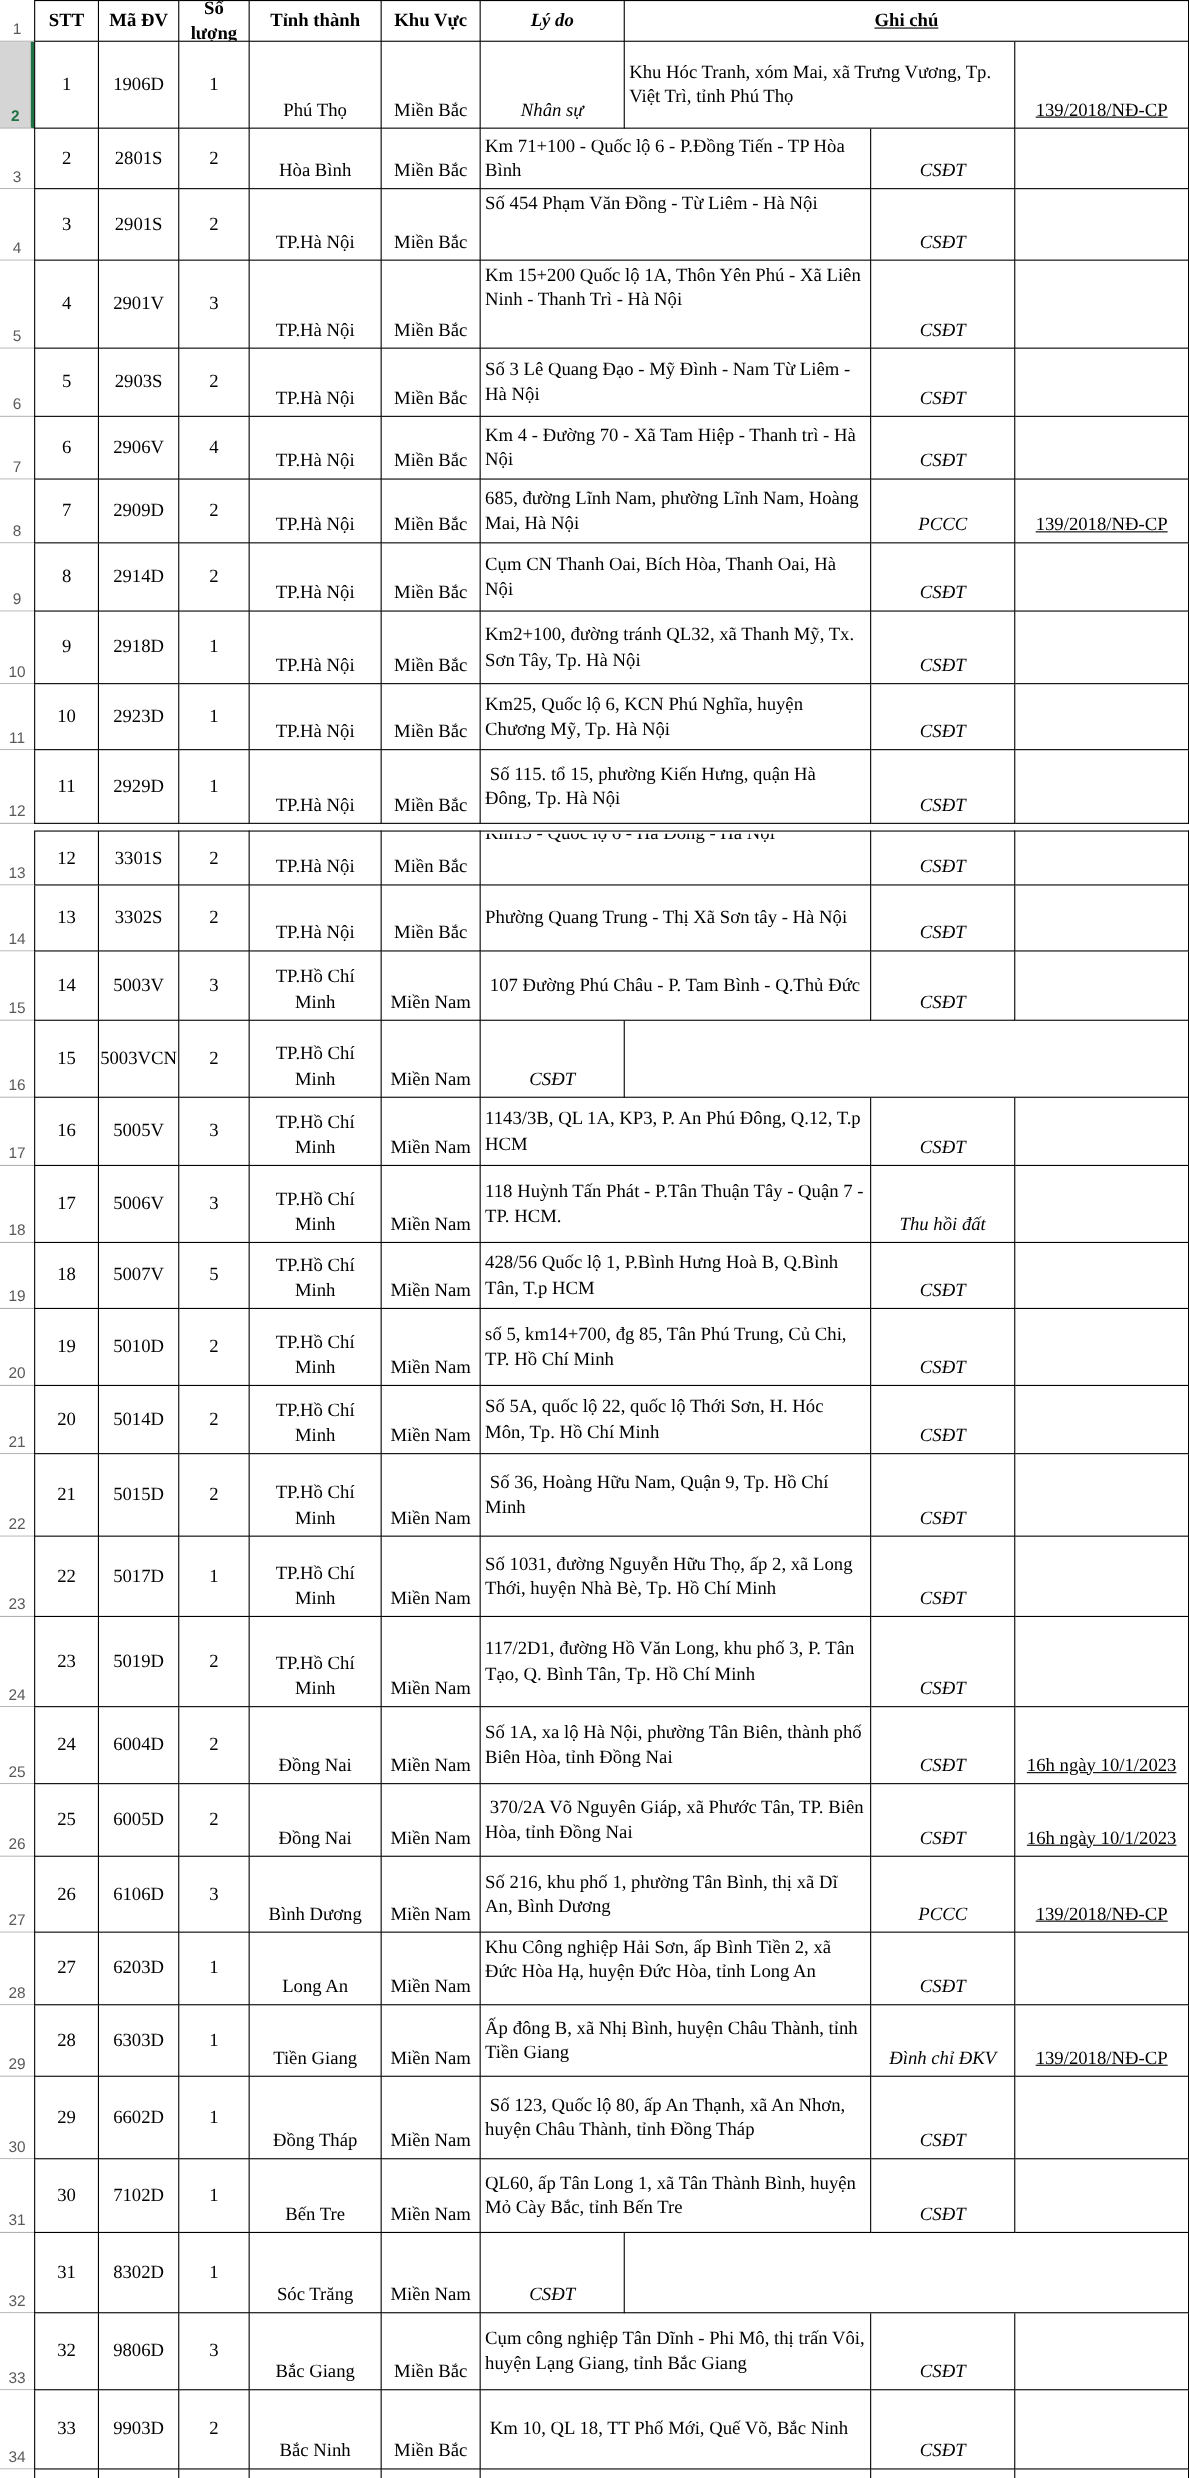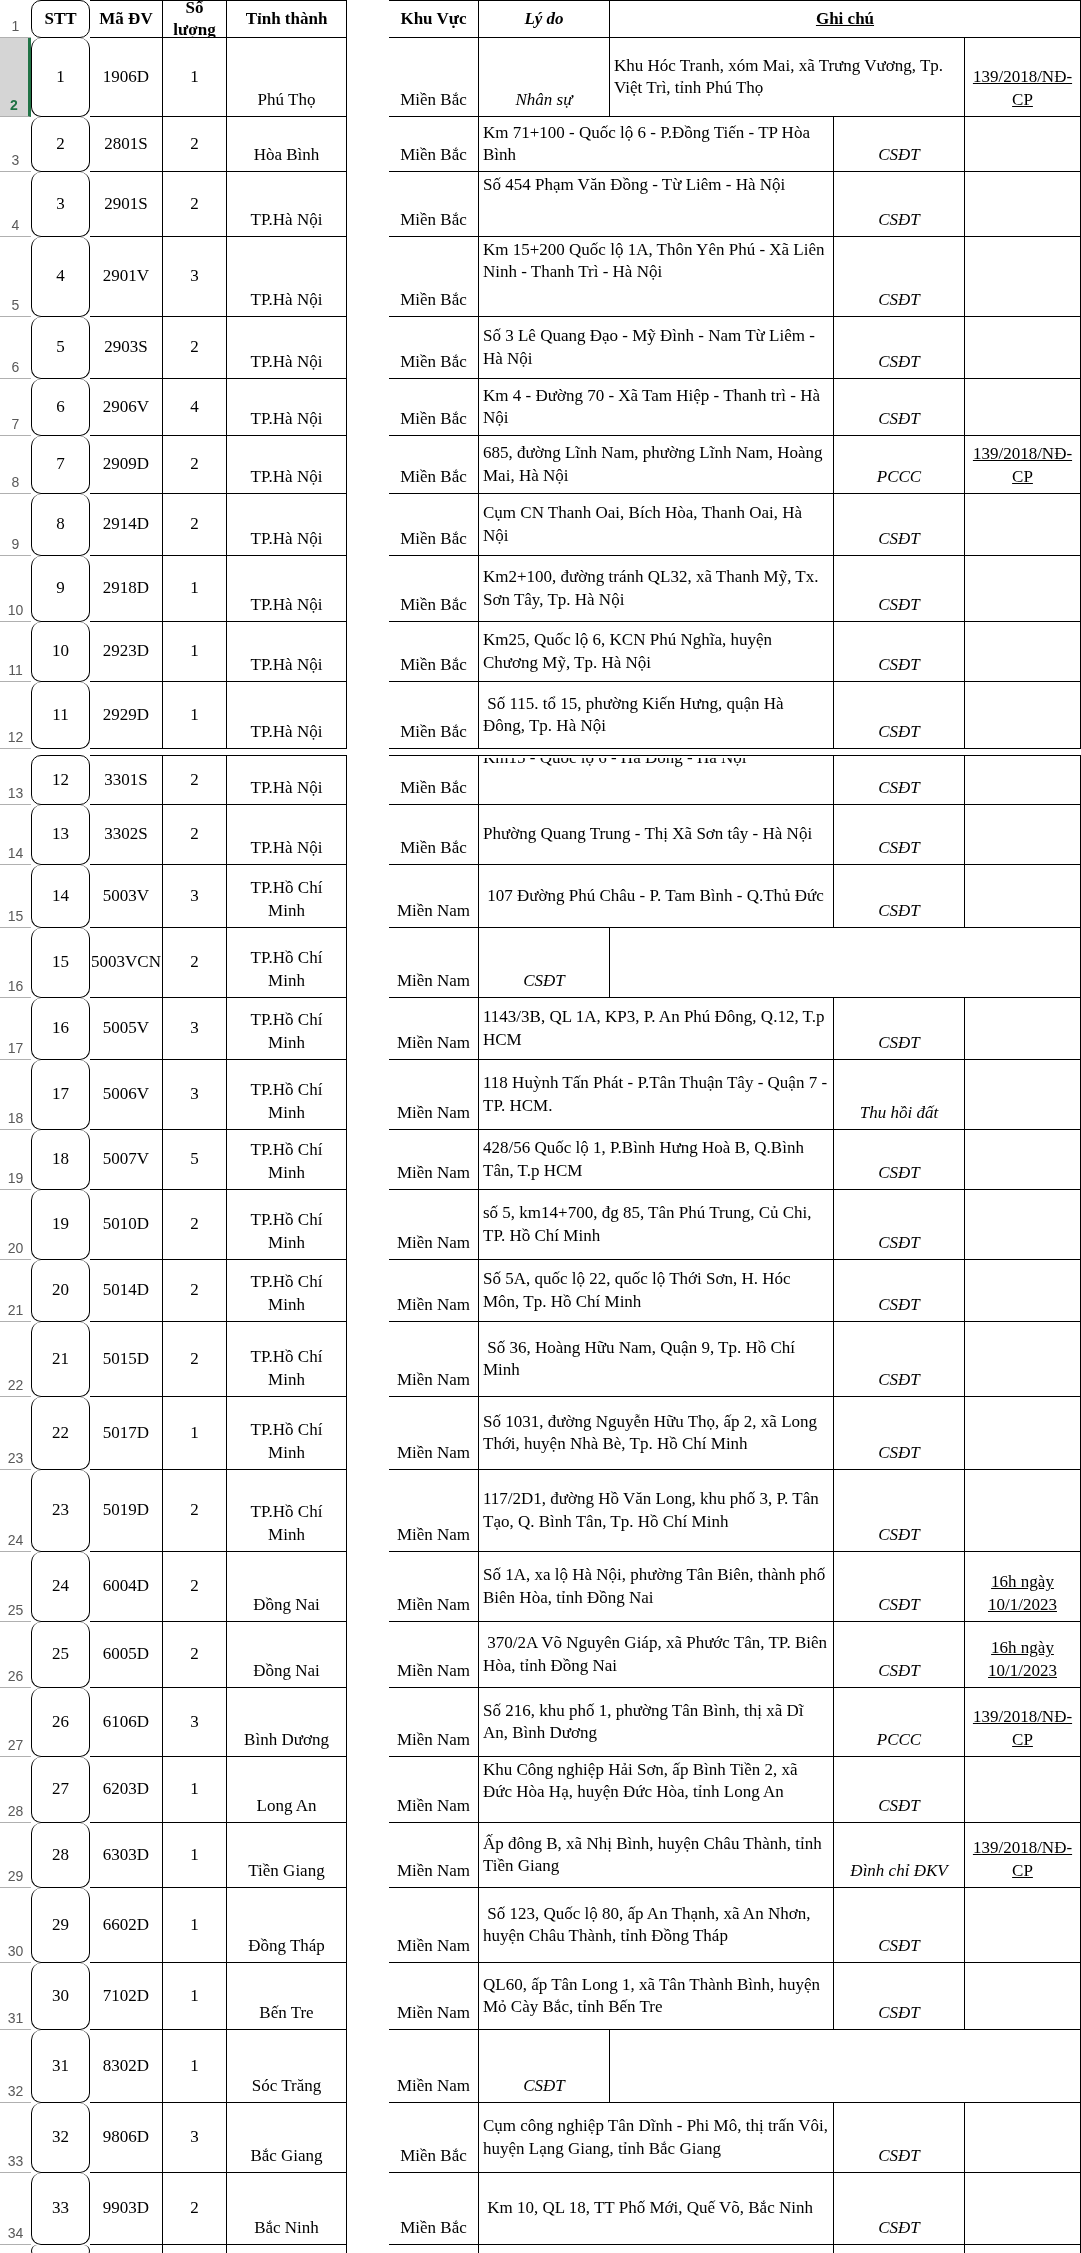--- a/index.html
+++ b/index.html
@@ -22,27 +22,27 @@
   .ruler.sel{
     background:#d5d5d5;color:#1f7244;font-weight:bold;
     border-right:3px solid #217346;
   }
   .c{
     box-sizing:border-box;display:flex;
     border-right:1.5px solid #000;border-bottom:1.5px solid #000;
     font-size:17px;line-height:1.32;
     padding:2px 4px;overflow:hidden;
   }
-  .c.first{border-left:1.5px solid #000;border-radius:10px;}
+  .c.first{border-left:1.5px solid #000;}
   .row.hdr .c{border-top:1.5px solid #000;font-weight:bold;align-items:center;justify-content:center;text-align:center;}
   .w-stt{width:59px;flex:0 0 59px;}
   .w-ma{width:73px;flex:0 0 73px;}
   .w-sl{width:64px;flex:0 0 64px;}
   .w-tinh{width:120px;flex:0 0 120px;}
-  .w-khu{width:90px;flex:0 0 90px;margin-left:42px;}
+  .w-khu{width:90px;flex:0 0 90px;}
   .w-dc{width:355px;flex:0 0 355px;}
   .w-ly{width:131px;flex:0 0 131px;font-style:italic;}
   .w-gc{width:158px;flex:1 1 auto;text-decoration:underline;}
   .v-mid{align-items:center;justify-content:center;text-align:center;}
   .v-bot{align-items:flex-end;justify-content:center;text-align:center;padding-bottom:5px;}
   .addr{align-items:center;justify-content:flex-start;text-align:left;white-space:pre-wrap;}
   .addr.a-top{align-items:flex-start;}
   .clipwrap{height:11px;overflow:hidden;position:relative;width:100%;}
   .clipwrap span{position:absolute;bottom:0;left:0;white-space:nowrap;}
   .spacer{height:6px;background:#fff;}

